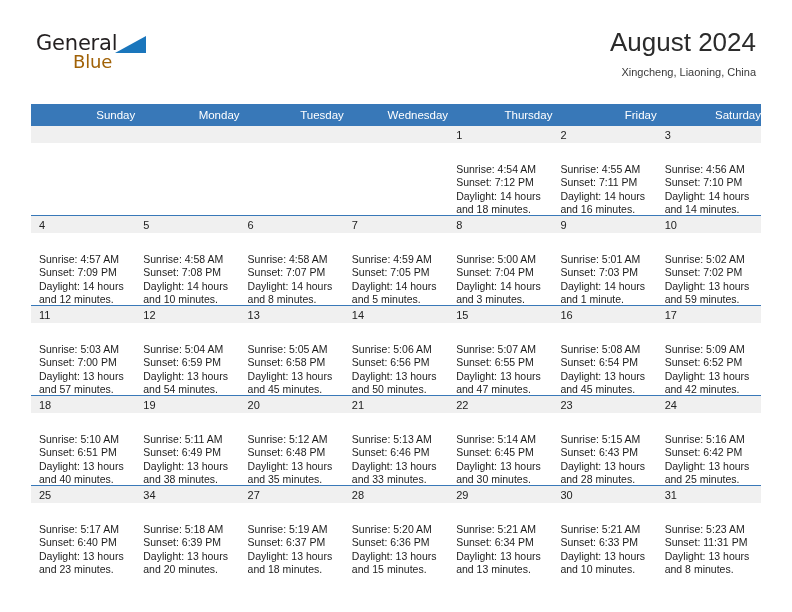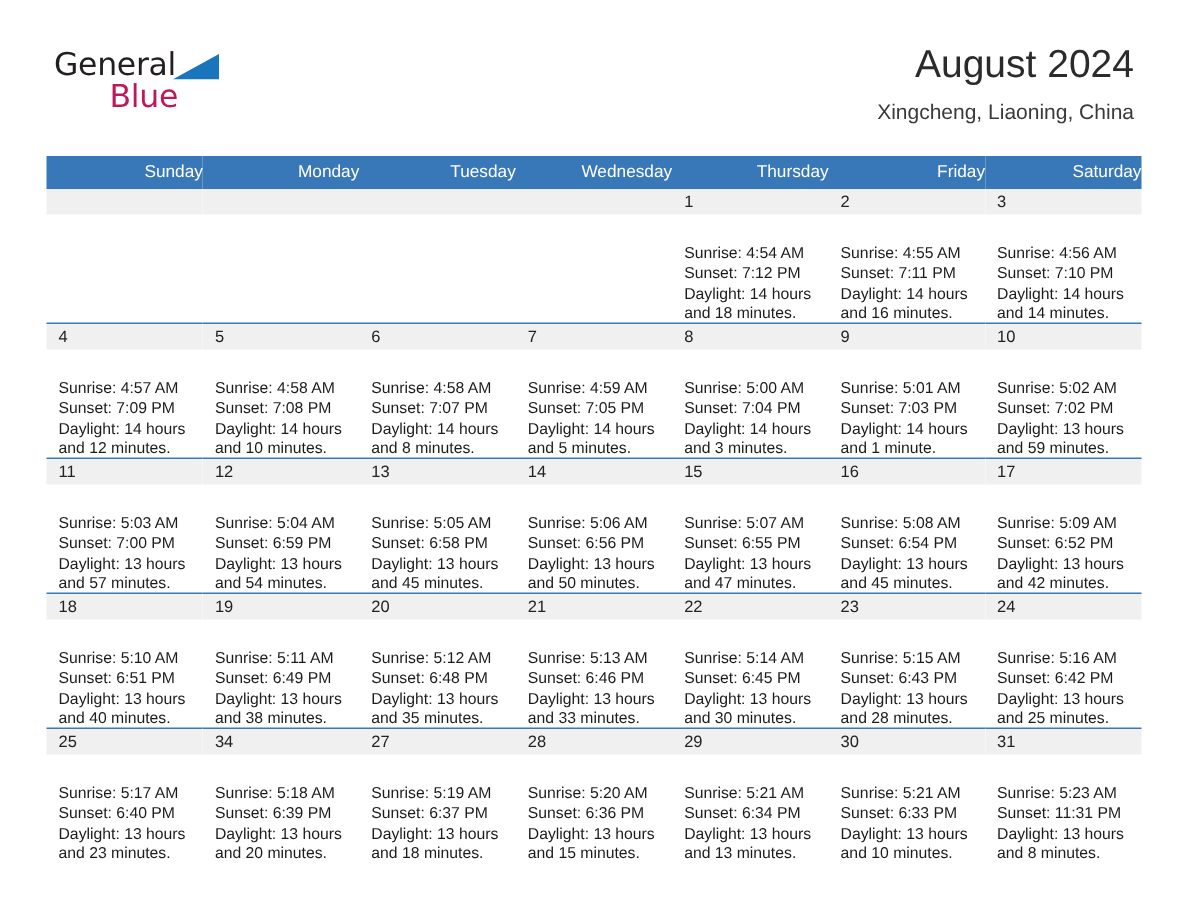--- a/index.html
+++ b/index.html
@@ -45,43 +45,43 @@
     display: inline-block;
   }
   .logo-tri {
     display: inline-block;
     vertical-align: top;
     margin-left: -2px;
     margin-top: 3px;
   }
   .logo-blue {
     display: block;
-    font-size: 21px;
-    color: #be185d;
+    font-size: 18px;
+    color: #a16207;
     font-family: "DejaVu Sans", sans-serif;
     margin-top: -3px;
     margin-left: 37px;
     letter-spacing: -0.2px;
   }
   .title-wrap {
     position: absolute;
     right: 36px;
     top: 28px;
     text-align: right;
   }
   .cal-title {
     font-size: 26px;
     color: #2b2b2b;
     font-weight: normal;
     line-height: 1.1;
     white-space: nowrap;
   }
   .cal-sub {
     margin-top: 9px;
-    font-size: 14px;
+    font-size: 11px;
     color: #3a3a3a;
     white-space: nowrap;
     text-align: right;
   }
 
   
   .cal {
     position: absolute;
     left: 31px;
     top: 104px;

